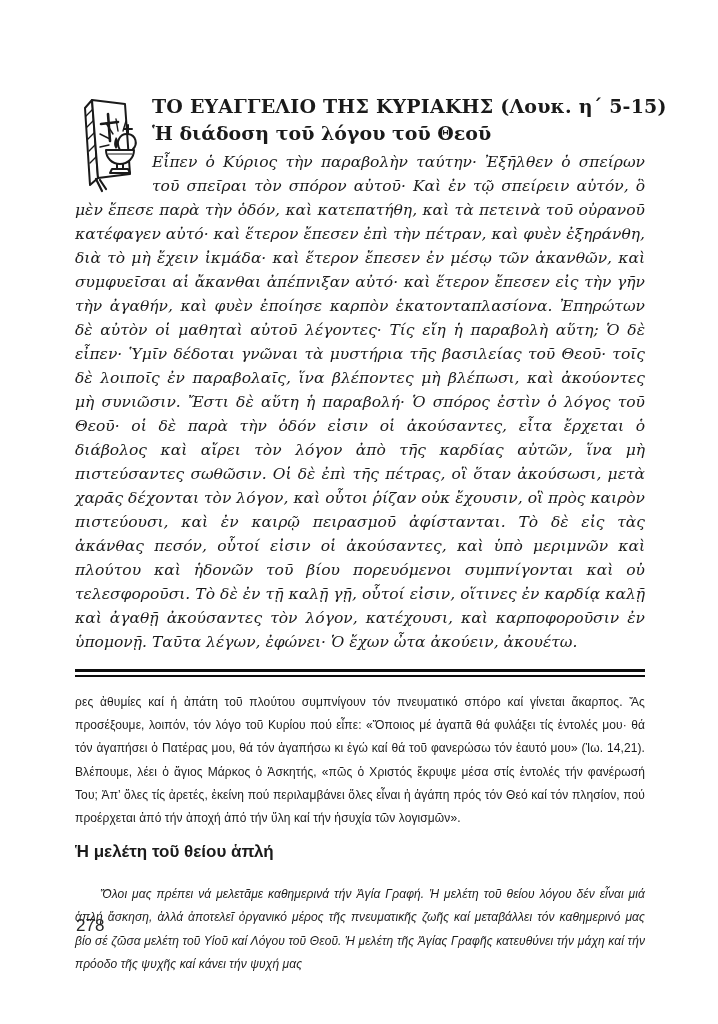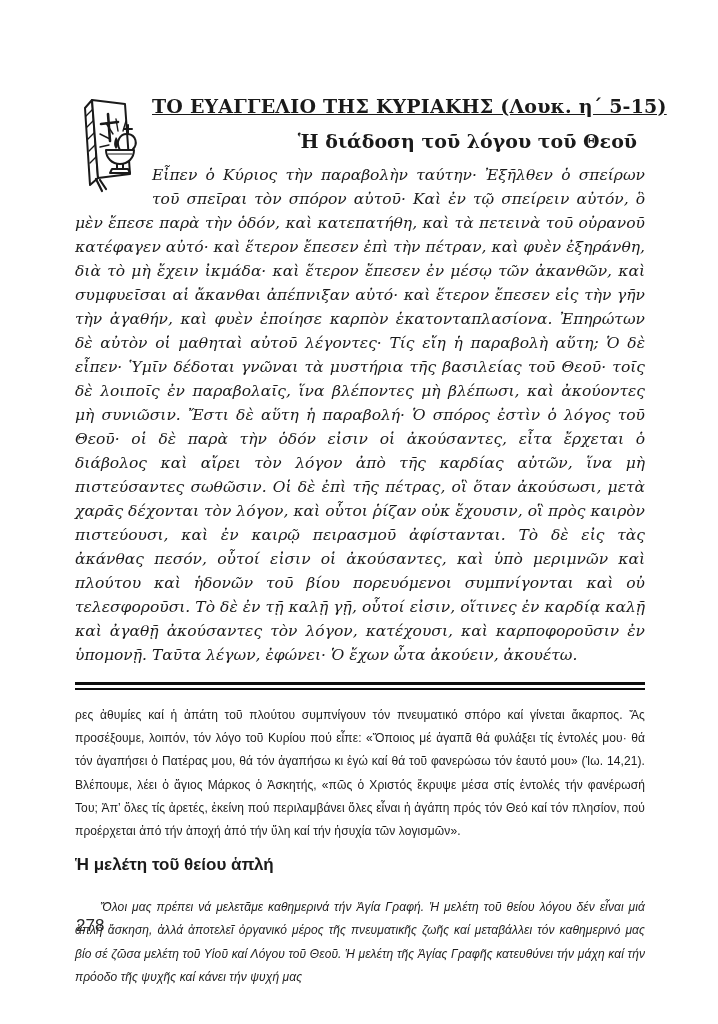--- a/index.html
+++ b/index.html
@@ -23,29 +23,27 @@
     margin:2px 3px 0 0;
   }
   .title{
     margin:0;
     font-family:"DejaVu Serif","Liberation Serif",serif;
     font-weight:bold;
     font-size:19px;
     line-height:28px;
     letter-spacing:.2px;
     white-space:nowrap;
-    text-decoration:underline;
   }
   .subtitle{
-    margin:8px;
+    margin:0;
     font-family:"DejaVu Serif","Liberation Serif",serif;
     font-weight:bold;
     font-size:19px;
     line-height:27px;
-    text-align:right;
   }
   .gospel{
     margin:3px 0 0 0;
     font-family:"DejaVu Serif","Liberation Serif",serif;
     font-style:italic;
     font-size:15.5px;
     line-height:24px;
     text-align:justify;
   }
   .double-rule{

